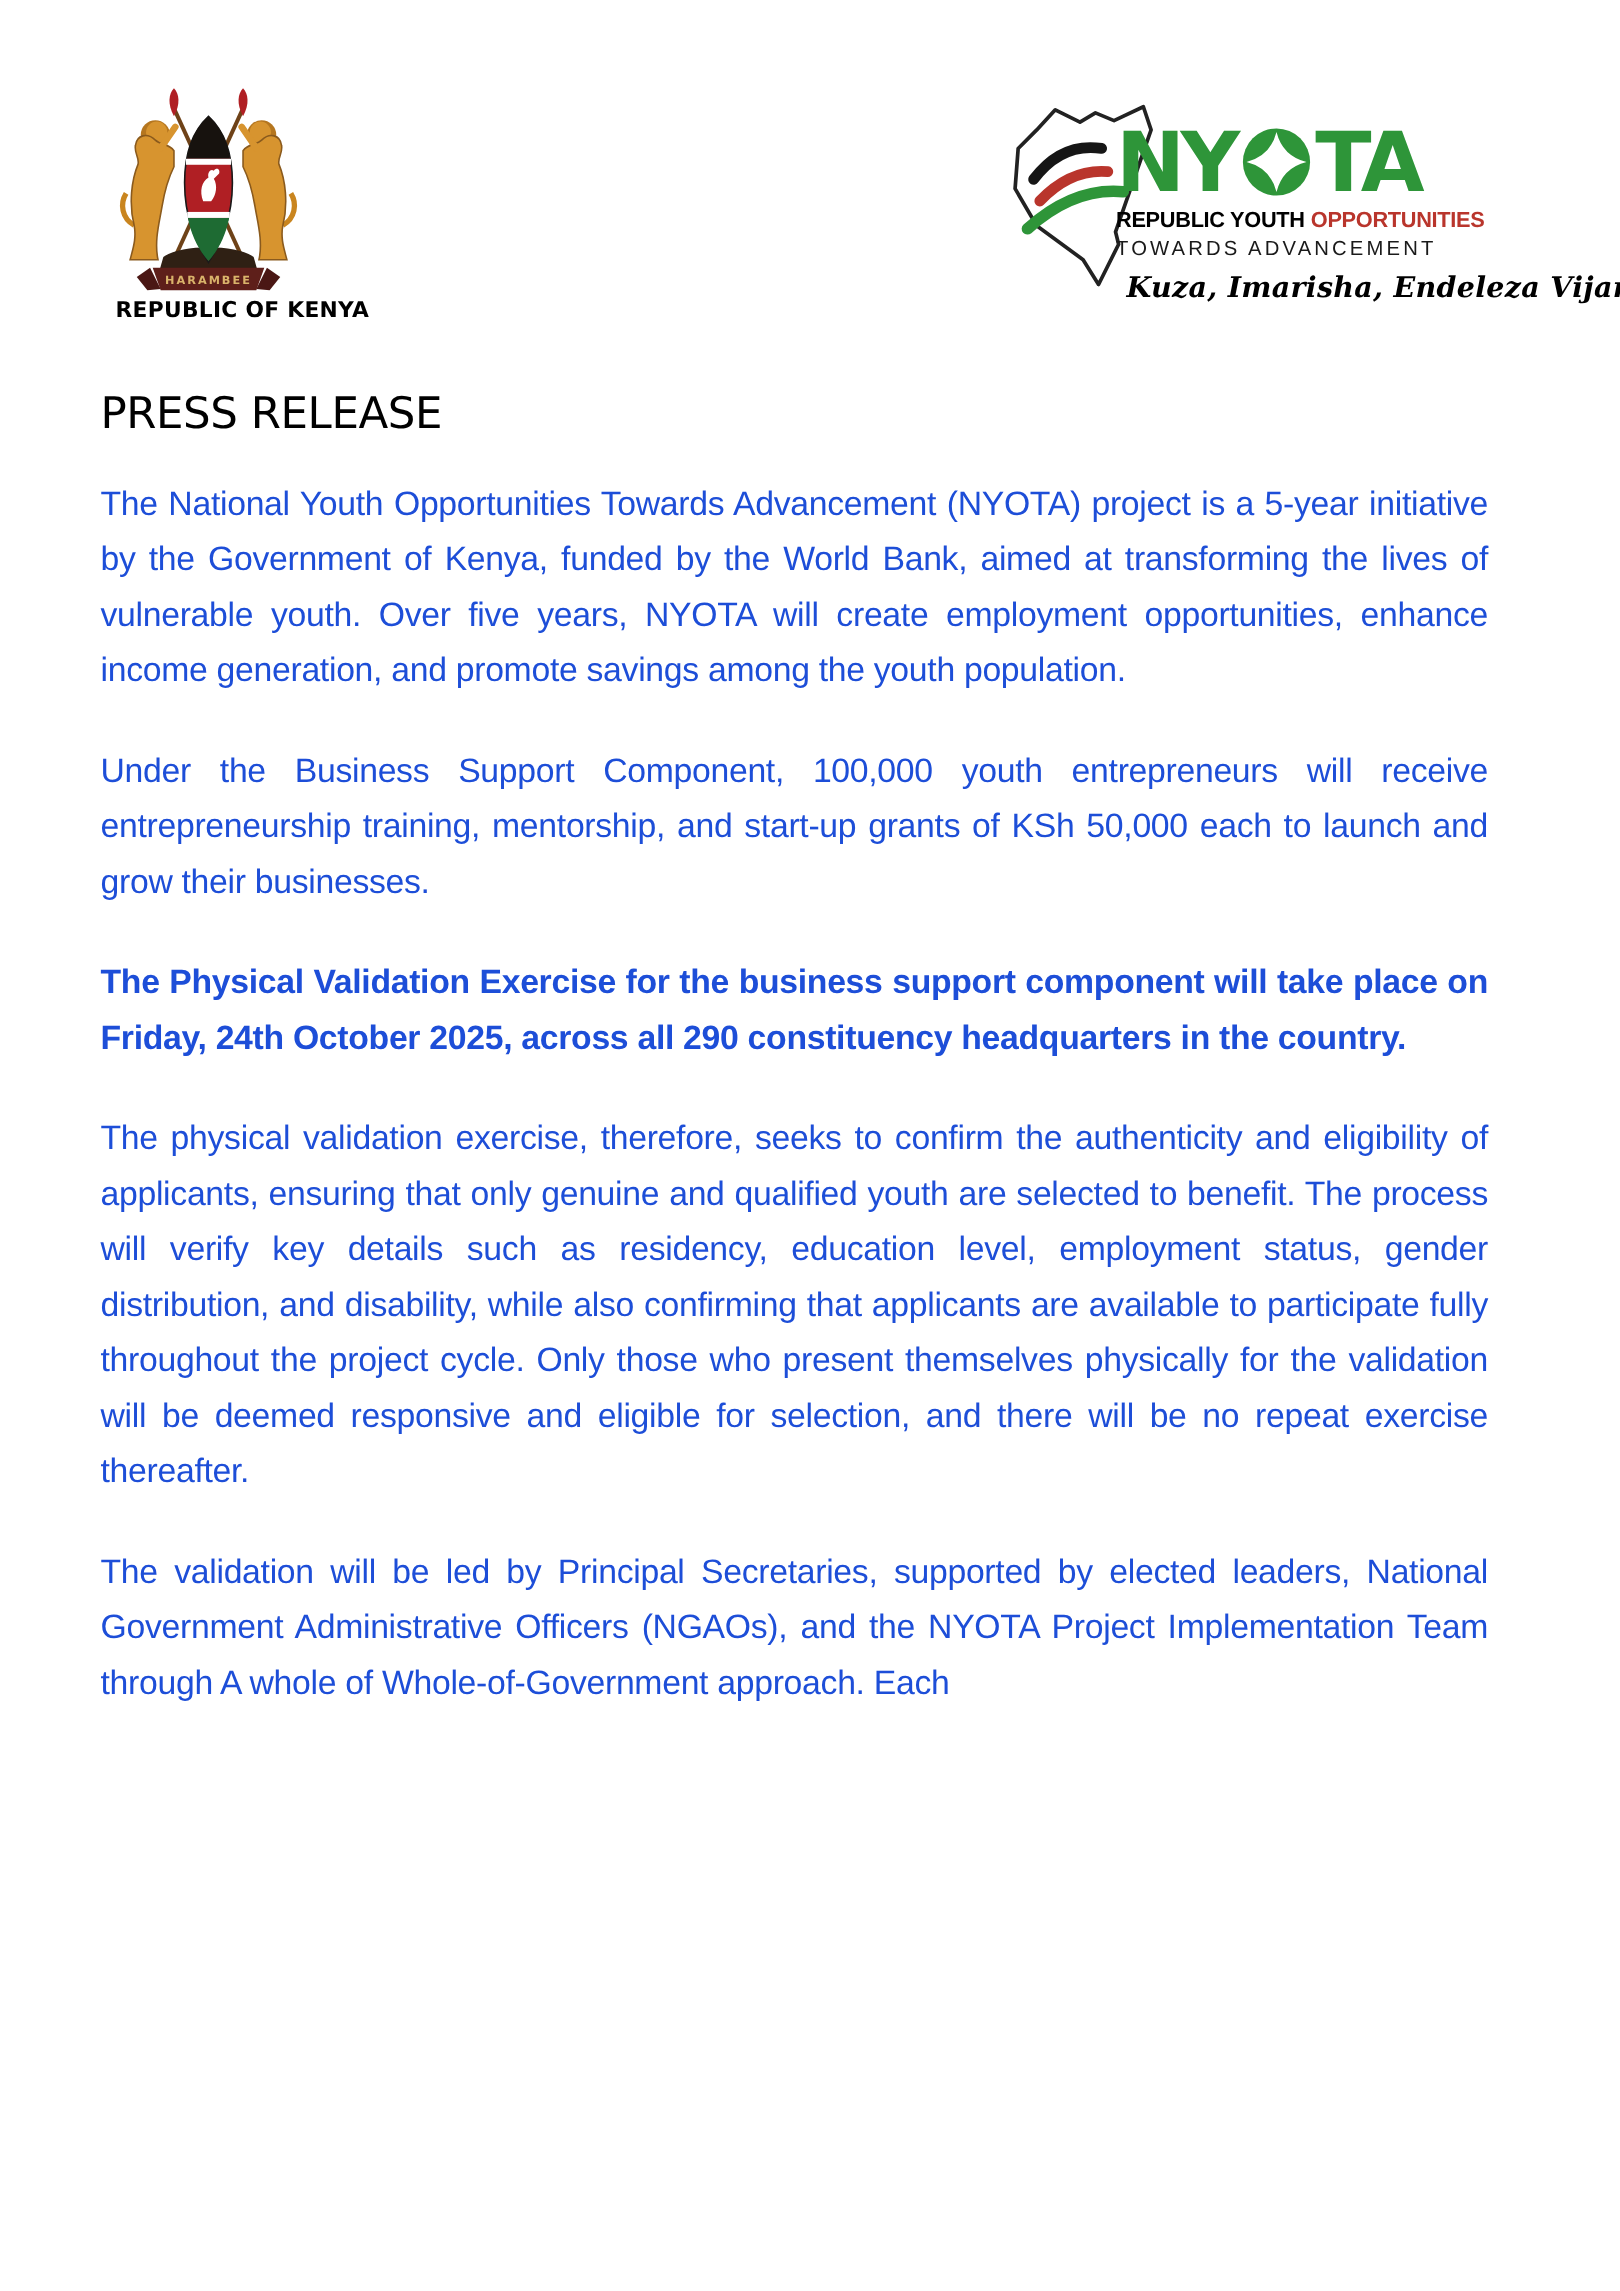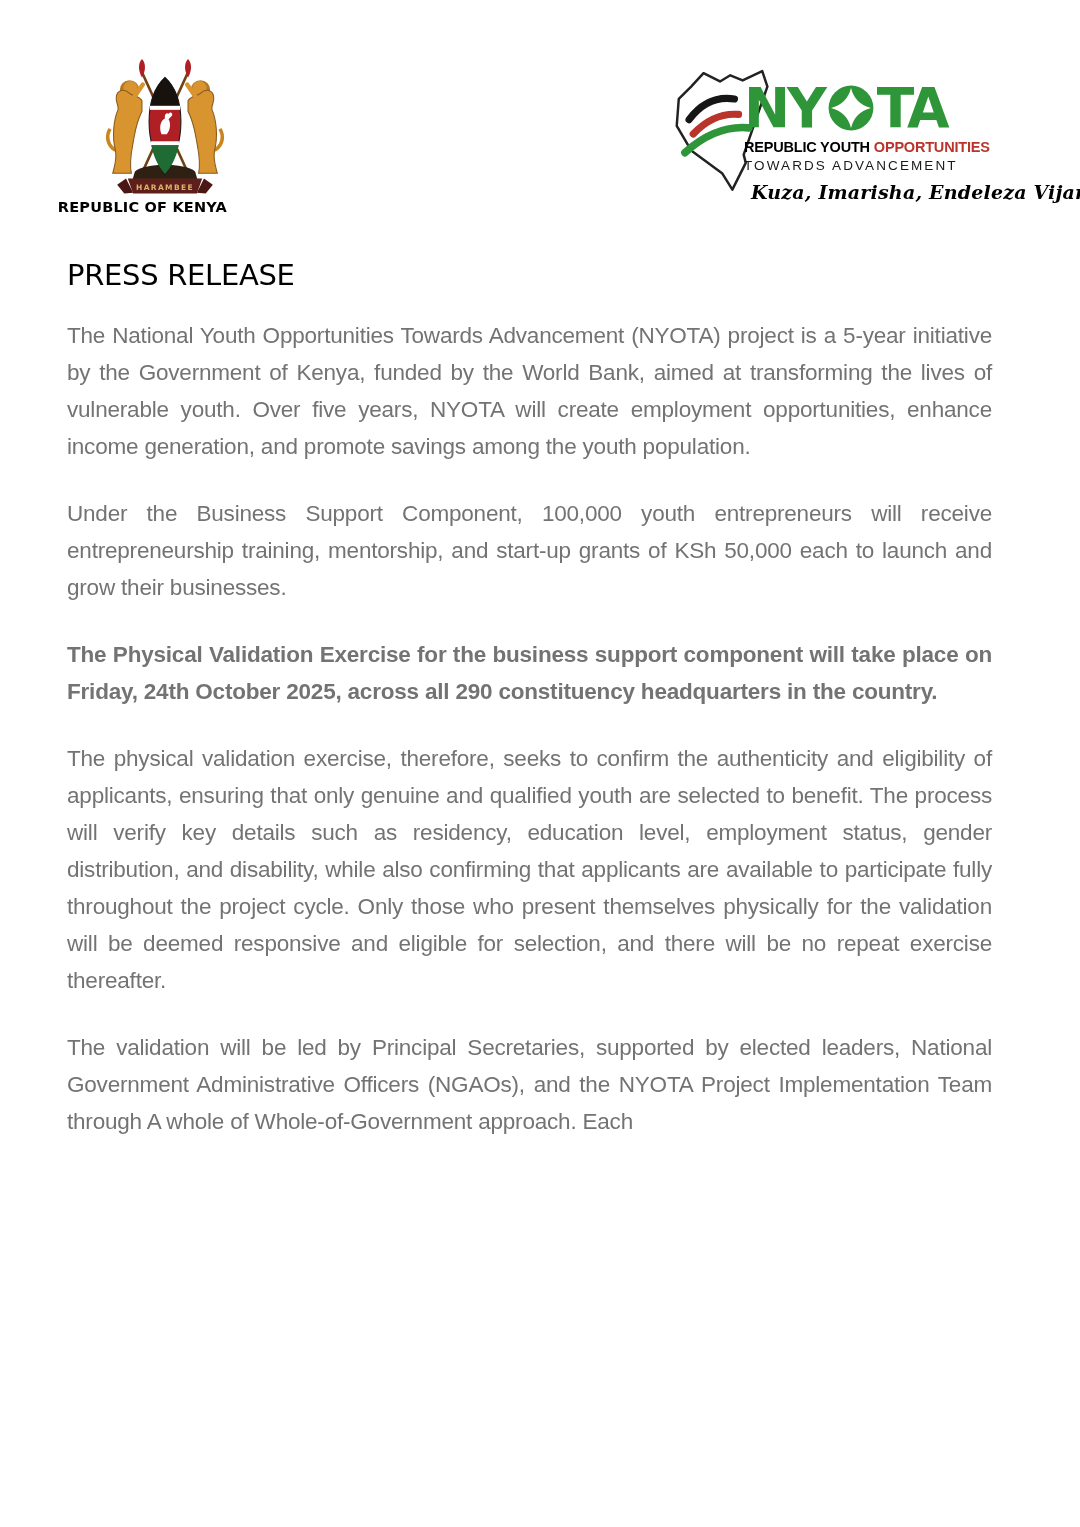--- a/index.html
+++ b/index.html
@@ -20,21 +20,21 @@
     justify-content: space-between;
     align-items: flex-start;
     margin-bottom: 44px;
     height: 156px;
   }
   .kenya-logo {
     margin-left: 10px;
     width: 150px;
     display: flex;
     flex-direction: column;
-    align-items: flex-end;
+    align-items: flex-start;
   }
   .kenya-caption {
     font-family: "DejaVu Sans", sans-serif;
     font-weight: 700;
     font-size: 14.5px;
     letter-spacing: 0.2px;
     margin-top: 1px;
     white-space: nowrap;
   }
   .nyota-logo {
@@ -123,21 +123,21 @@
     transform-origin: left center;
   }
   
   .body-copy { width: 925px; }
   .para {
     font-size: 22.5px;
     line-height: 37px;
     letter-spacing: -0.2px;
     text-align: justify;
     margin-bottom: 30px;
-    color: #737373;
+    color: #1d4ed8;
   }
   .para.bold { font-weight: 700; }
   :root {
     --nyota-green: #2e9539;
     --nyota-red: #b9352c;
   }
 </style>
 </head>
 <body>
 

